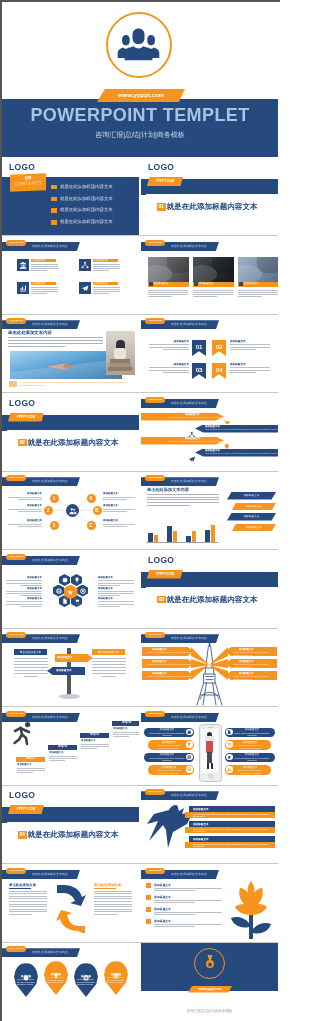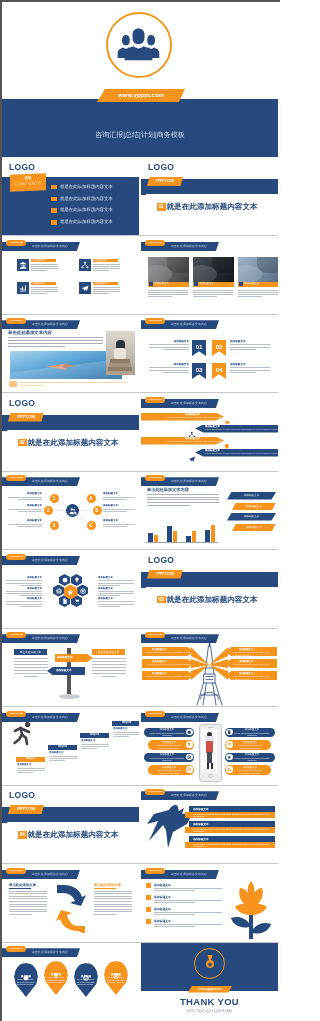--- a/index.html
+++ b/index.html
@@ -77,20 +77,21 @@
         <path d="M53.6 23.4c0-4.3 2.8-7.3 6.8-7.3s6.8 3 6.8 7.3v3.8c0 4.3-2.8 7.3-6.8 7.3s-6.8-3-6.8-7.3z"></path>
         <path d="M45.8 48c0-5.2 5.6-8.6 10-9.7 1.3 1.4 2.8 2.2 4.6 2.2s3.3-.8 4.6-2.2c4.4 1.1 10 4.5 10 9.7V57H45.8z"></path>
         <path d="M27.3 15.4c0-6.5 4.4-11 10.7-11s10.7 4.5 10.7 11v5.8c0 6.5-4.4 11-10.7 11s-10.7-4.5-10.7-11z"></path>
         <path d="M13.3 50.3c0-7.6 9.2-12.6 16.3-14.1 2.3 2.4 5.2 3.8 8.4 3.8s6.1-1.4 8.4-3.8c7.1 1.5 16.3 6.5 16.3 14.1V61H13.3z"></path>
       </g>
     </svg>
     <div class="band"></div>
     <div class="ribbon">
       <span>www.ypppt.com</span>
     </div>
+    <div class="main-title">POWERPOINT TEMPLET</div>
     <div class="sub-title">咨询汇报|总结|计划|商务模板</div>
   </div>
 
   <div id="grid">
       <div class="slide" style="left: 2px; top: 158px;">
         <div style="position:absolute;left:0;top:0;width:137px;height:77px;background:#26497e"></div>
         <div style="position:absolute;left:0;top:0;width:137px;height:19px;background:#fff"></div>
         <div class="logo-txt">LOGO</div>
         <div class="cbox">
           <div class="cbox-cn">目录</div>
@@ -810,21 +811,20 @@
       <div class="slide" style="left: 141px; top: 943px;">
         <div style="position:absolute;left:0;top:0;width:137px;height:77px;background:#fff"></div>
         <div style="position:absolute;left:0;top:0;width:137px;height:48px;background:#26497e"></div>
         <div style="position:absolute;left:53px;top:5px;width:31px;height:31px;border-radius:50%;border:1.2px solid #f7941d;box-sizing:border-box"></div>
         <div style="position:absolute;left:61px;top:11px"><svg viewBox="0 0 32 32" width="16" height="16" fill="#f7941d">
             <path d="M11 2h10l-3 10h-4zM16 12a8 8 0 1 1 0 16 8 8 0 0 1 0-16zm0 3.5-1.6 3.3-3.6.5 2.6 2.6-.6 3.6 3.2-1.7 3.2 1.7-.6-3.6 2.6-2.6-3.6-.5z"></path>
           </svg></div>
         <div style="position:absolute;left:47px;top:43px;width:44px;height:6.5px;background:#f7941d;clip-path:polygon(9% 0,100% 0,92% 100%,0 100%)">
           <div style="text-align:center;color:#fff;font-size:3px;line-height:6.5px;font-weight:bold">www.ypppt.com</div>
         </div>
-        <div style="position:absolute;left:0;top:53px;width:137px;text-align:center;color:#26497e;font-size:9.5px;font-weight:bold;letter-spacing:.3px">THANK YOU</div>
         <div style="position:absolute;left:0;top:66px;width:137px;text-align:center;color:#8e99a6;font-size:3.6px">咨询汇报|总结|计划|商务模板</div>
       </div>
       <div class="sep" style="top: 235px;"></div>
       <div class="sep" style="top: 313.5px;"></div>
       <div class="sep" style="top: 392px;"></div>
       <div class="sep" style="top: 470.5px;"></div>
       <div class="sep" style="top: 549px;"></div>
       <div class="sep" style="top: 627.5px;"></div>
       <div class="sep" style="top: 706px;"></div>
       <div class="sep" style="top: 784.5px;"></div>

